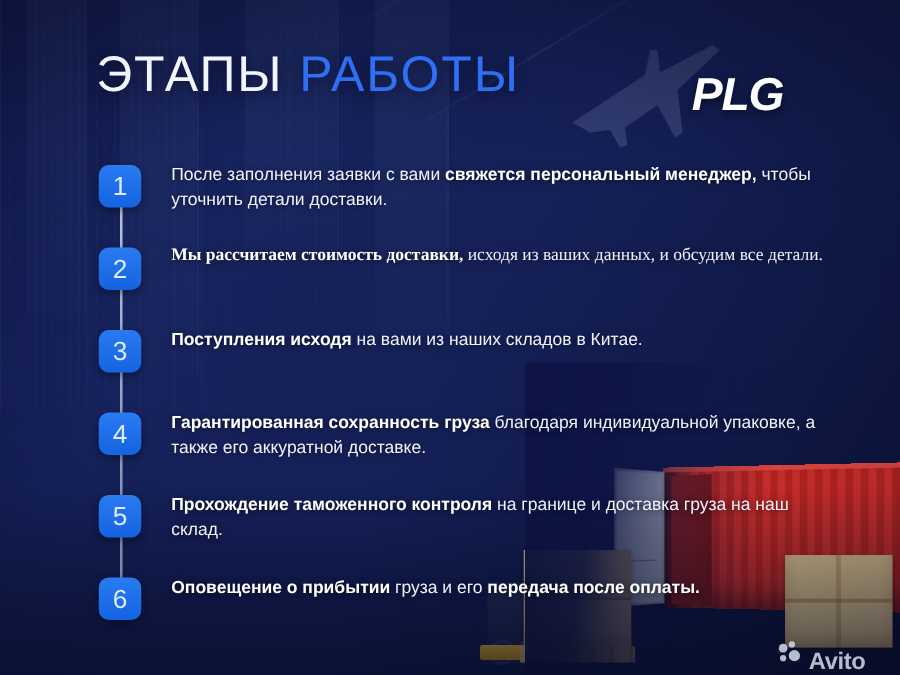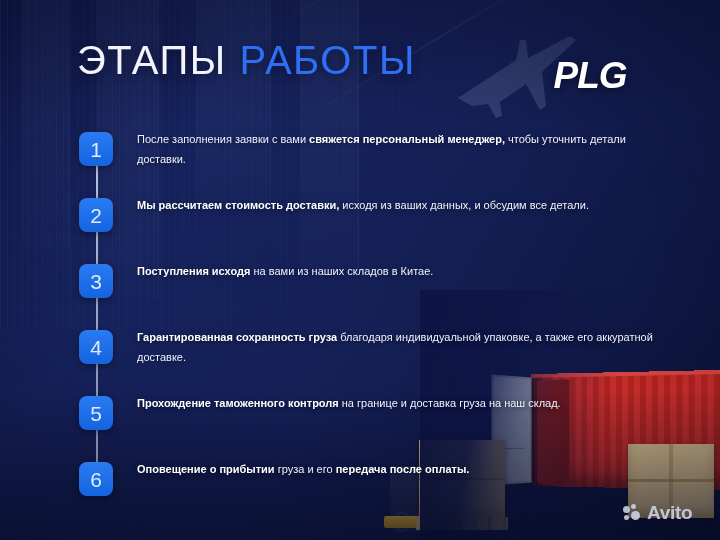--- a/index.html
+++ b/index.html
@@ -153,34 +153,34 @@
   .badge{
     position:absolute;left:79px;width:34px;height:34px;border-radius:8px;
     background:linear-gradient(180deg,#2a7bf2,#1463e0);
     box-shadow:0 2px 7px rgba(0,0,0,.42);
     color:#dcebff;font-size:21px;font-weight:400;
     display:flex;align-items:center;justify-content:center;
     line-height:1;
   }
   .step-text{
     position:absolute;left:137px;width:530px;
-    color:#eef2ff;font-size:11px;line-height:20px;
+    color:#eef2ff;font-size:14px;line-height:20px;
     text-shadow:0 1px 5px rgba(0,0,0,.55);
   }
   .step-text b{font-weight:700;color:#ffffff;}
 
   
   .avito{
     position:absolute;left:623px;top:503px;
     display:flex;align-items:center;gap:5px;opacity:.88;
   }
   .avito-dots{position:relative;width:19px;height:17px;}
   .avito-dots i{position:absolute;border-radius:50%;background:#cfd6e6;display:block;}
   .avito-word{
-    font-size:19px;font-weight:700;color:#cfd6e6;letter-spacing:-.3px;line-height:1;
+    font-size:19px;font-weight:700;color:#cfd6e6;letter-spacing:-.3px;line-height:1;margin-top:17px;
   }
 </style>
 </head>
 <body>
 
 <div id="canvas">
 
   <div class="bg-base"></div>
   <div class="bg-blocks"></div>
 
@@ -224,21 +224,21 @@
 
   <div class="steps">
     <div class="rail"></div>
     <div id="steps-host">
         <div class="step" style="top: 14px;">
           <div class="badge" style="top: 0px;">1</div>
           <div class="step-text" style="top: -3px;"><span>После заполнения заявки с вами </span><b>свяжется персональный менеджер,</b><span> чтобы уточнить детали доставки.</span></div>
         </div>
         <div class="step" style="top: 80px;">
           <div class="badge" style="top: 0px;">2</div>
-          <div class="step-text" style="top: -3px;"><b>Мы рассчитаем стоимость доставки,</b><span> исходя из ваших данных, и обсудим все детали.</span></div>
+          <div class="step-text" style="top: -3px; font-family: Liberation Serif, serif;"><b>Мы рассчитаем стоимость доставки,</b><span> исходя из ваших данных, и обсудим все детали.</span></div>
         </div>
         <div class="step" style="top: 146px;">
           <div class="badge" style="top: 0px;">3</div>
           <div class="step-text" style="top: -3px;"><b>Поступления исходя</b><span> на вами из наших складов в Китае.</span></div>
         </div>
         <div class="step" style="top: 212px;">
           <div class="badge" style="top: 0px;">4</div>
           <div class="step-text" style="top: -3px;"><b>Гарантированная сохранность груза</b><span> благодаря индивидуальной упаковке, а также его аккуратной доставке.</span></div>
         </div>
         <div class="step" style="top: 278px;">

